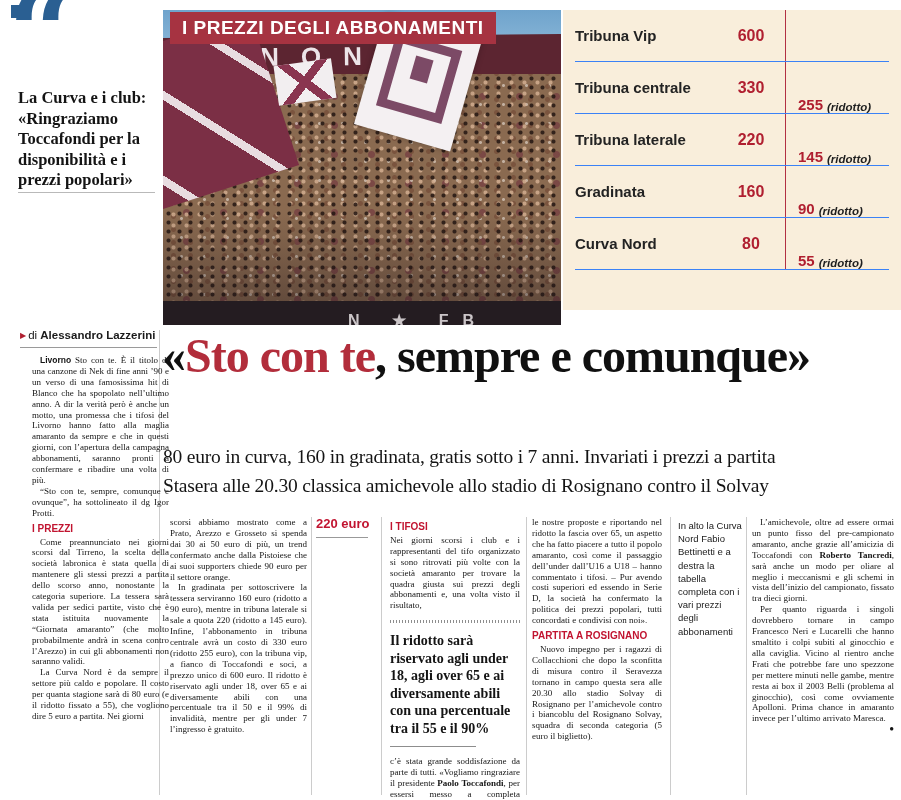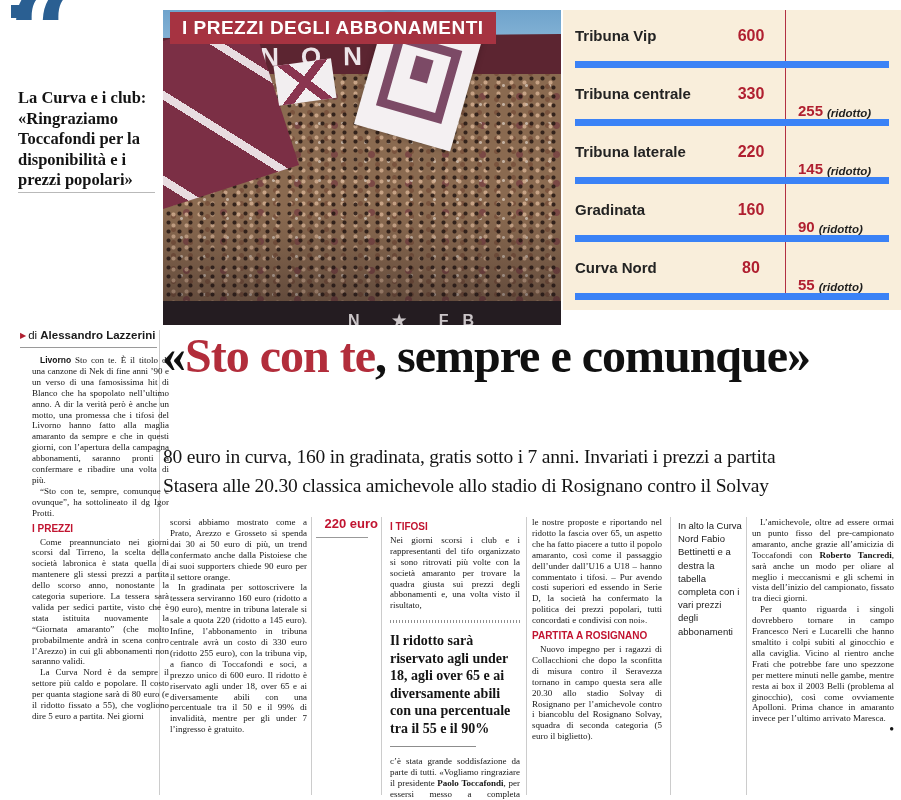--- a/index.html
+++ b/index.html
@@ -51,21 +51,21 @@
   .flag-small{position:absolute;left:113px;top:52px;width:58px;height:40px;transform:rotate(-8deg);
         background:linear-gradient(45deg,transparent 44%,#8a3550 44% 56%,transparent 56%),
                    linear-gradient(-45deg,transparent 44%,#8a3550 44% 56%,transparent 56%),#f2eef0;}
   .kicker{position:absolute;left:170px;top:12px;background:#a63341;color:#fff;
         font-family:"Liberation Sans",sans-serif;font-weight:bold;font-size:19px;
         letter-spacing:.5px;padding:5px 12px;white-space:nowrap;z-index:5;}
 
   
   .ptable{position:absolute;left:563px;top:10px;width:338px;height:300px;background:#f9eedb;
         font-family:"Liberation Sans",sans-serif;box-sizing:border-box;padding:0 12px;}
-  .t-row{display:flex;align-items:center;height:51px;border-bottom:7px solid #3b82f6;}
+  .t-row{display:flex;align-items:center;height:51px;border-bottom:1px solid #3b82f6;}
   .t-label{flex:1;font-weight:bold;font-size:15px;color:#232323;}
   .t-price{width:68px;text-align:center;font-weight:bold;font-size:16px;color:#b01f30;}
   .t-reduced{width:104px;border-left:1px solid #b23043;align-self:stretch;
         display:flex;align-items:flex-end;padding-left:12px;box-sizing:border-box;}
   .t-rprice{font-weight:bold;font-size:15px;color:#b01f30;margin-right:4px;}
   .t-rnote{font-style:italic;font-weight:bold;font-size:11.5px;color:#1f1f1f;}
   .t-footer{padding-top:11px;font-weight:bold;font-size:14.5px;color:#1d1d1d;}
 
   
   .headline{position:absolute;left:162px;top:330px;width:739px;font-weight:bold;
@@ -77,21 +77,21 @@
   
   .bodycol{position:absolute;font-size:9px;line-height:10.9px;text-align:justify;color:#151515;}
   .bodycol p{margin:0;}
   .bodycol p.ind{text-indent:8px;}
   .lead-in{font-family:"Liberation Sans",sans-serif;font-weight:bold;font-size:8.5px;}
   .red-head{font-family:"Liberation Sans",sans-serif;font-weight:bold;color:#c11430;
         font-size:10px;margin:5px 0 2px;text-align:left;white-space:nowrap;}
   .col1{left:32px;top:355px;width:137px;}
   .col2{left:170px;top:517px;width:137px;}
   .sidebox{left:316px;top:519px;width:62px;text-align:left;font-family:"Liberation Sans",sans-serif;}
-  .sidebox .box-head{font-weight:bold;color:#c11430;font-size:13px;text-align:right;}
+  .sidebox .box-head{font-weight:bold;color:#c11430;font-size:13px;}
   .sidebox .box-rule{width:52px;height:1px;background:#999;margin:7px 0 9px;}
   .sidebox .box-text{font-size:9.5px;line-height:13.5px;color:#2a2a2a;}
   .col4{left:390px;top:517px;width:130px;}
   .dotted-rule{margin:9px 0 9px;height:3px;
         background:repeating-linear-gradient(90deg,#8d8d8d 0 1px,transparent 1px 3px);}
   .pullquote{font-weight:bold;font-size:14px;line-height:17.5px;text-align:left;color:#141414;}
   .thin-rule{margin:9px 0 9px;width:86px;height:1px;background:#8d8d8d;}
   .col5{left:532px;top:517px;width:130px;}
   .caption{left:678px;top:519px;width:64px;font-family:"Liberation Sans",sans-serif;
         font-size:9.5px;line-height:13.2px;color:#1a1a1a;text-align:left;}

